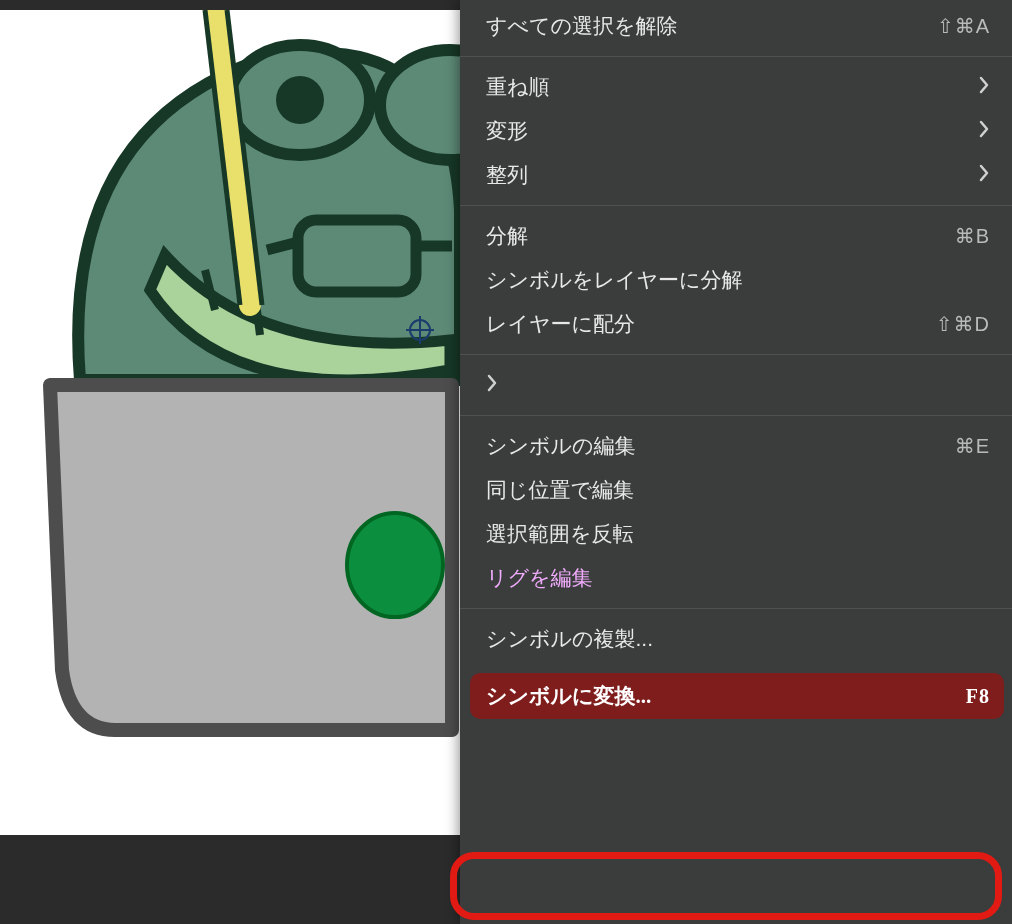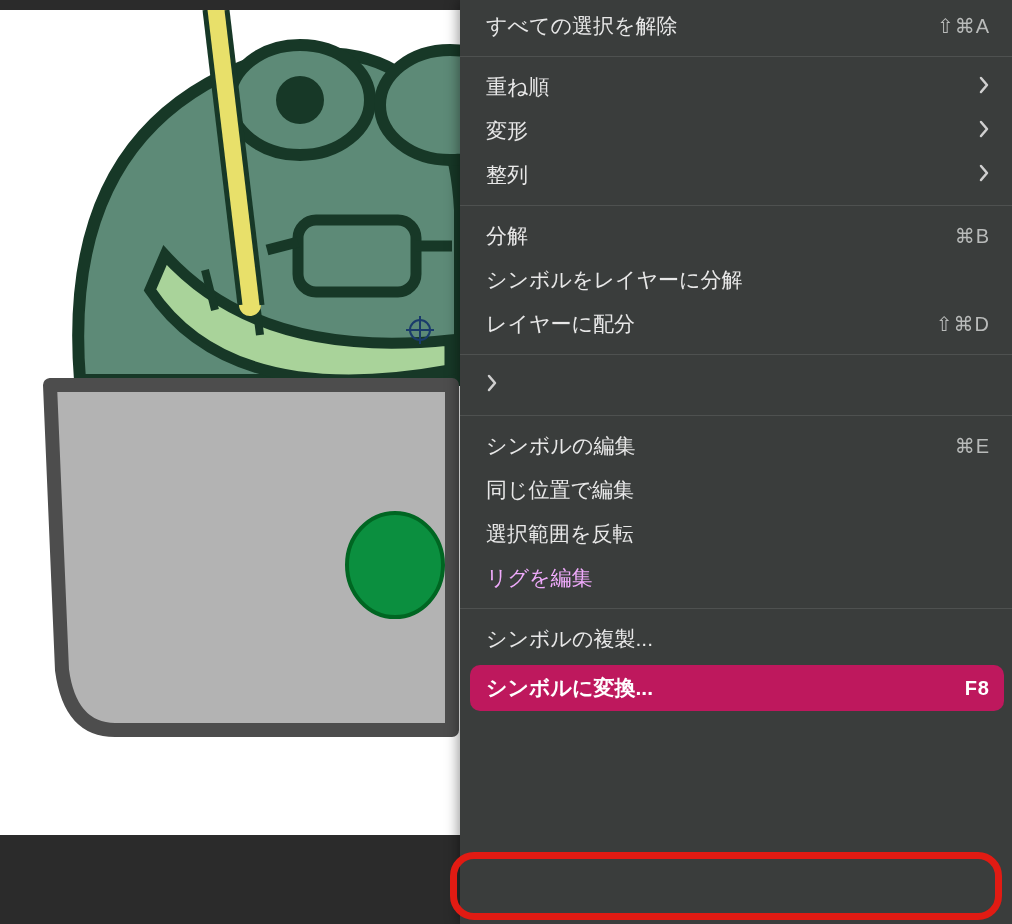--- a/index.html
+++ b/index.html
@@ -43,27 +43,28 @@
   }
   .menu-item.disabled { color: #f0abfc; }
   .menu-item .shortcut { color: #b9bbba; font-size: 20px; letter-spacing: 1px; }
   .menu-item .chevron { color: #d0d0d0; }
   .menu-sep {
     height: 1px;
     margin: 8px 0;
     background: rgba(255,255,255,0.10);
   }
   .menu-item.highlighted {
-    background: #be185d;
+    background: #7f1d1d;
     color: #ffffff;
     border-radius: 10px;
-    margin: 4px 10px;
+    margin: 12px 10px;
     padding: 0 14px 0 16px;
     height: 46px;
     font-weight: 600;
+    font-family: Liberation Serif, serif;
   }
   .menu-item.highlighted .shortcut { color: #ffffff; font-weight: 600; }
 
   .highlight-ring {
     position: absolute;
     left: 450px; top: 852px;
     width: 552px; height: 68px;
     border: 7px solid #e11b13;
     border-radius: 24px;
     pointer-events: none;

